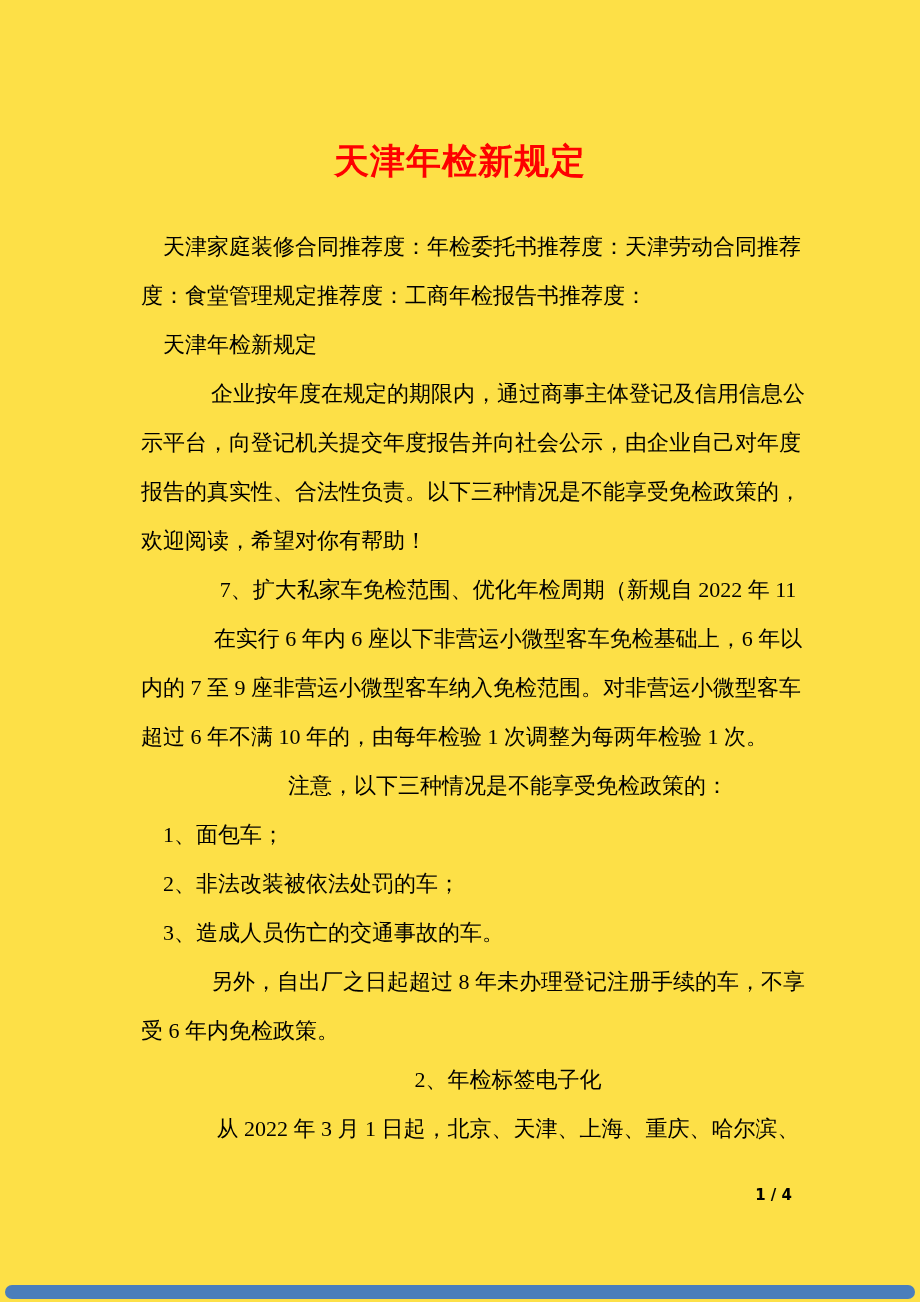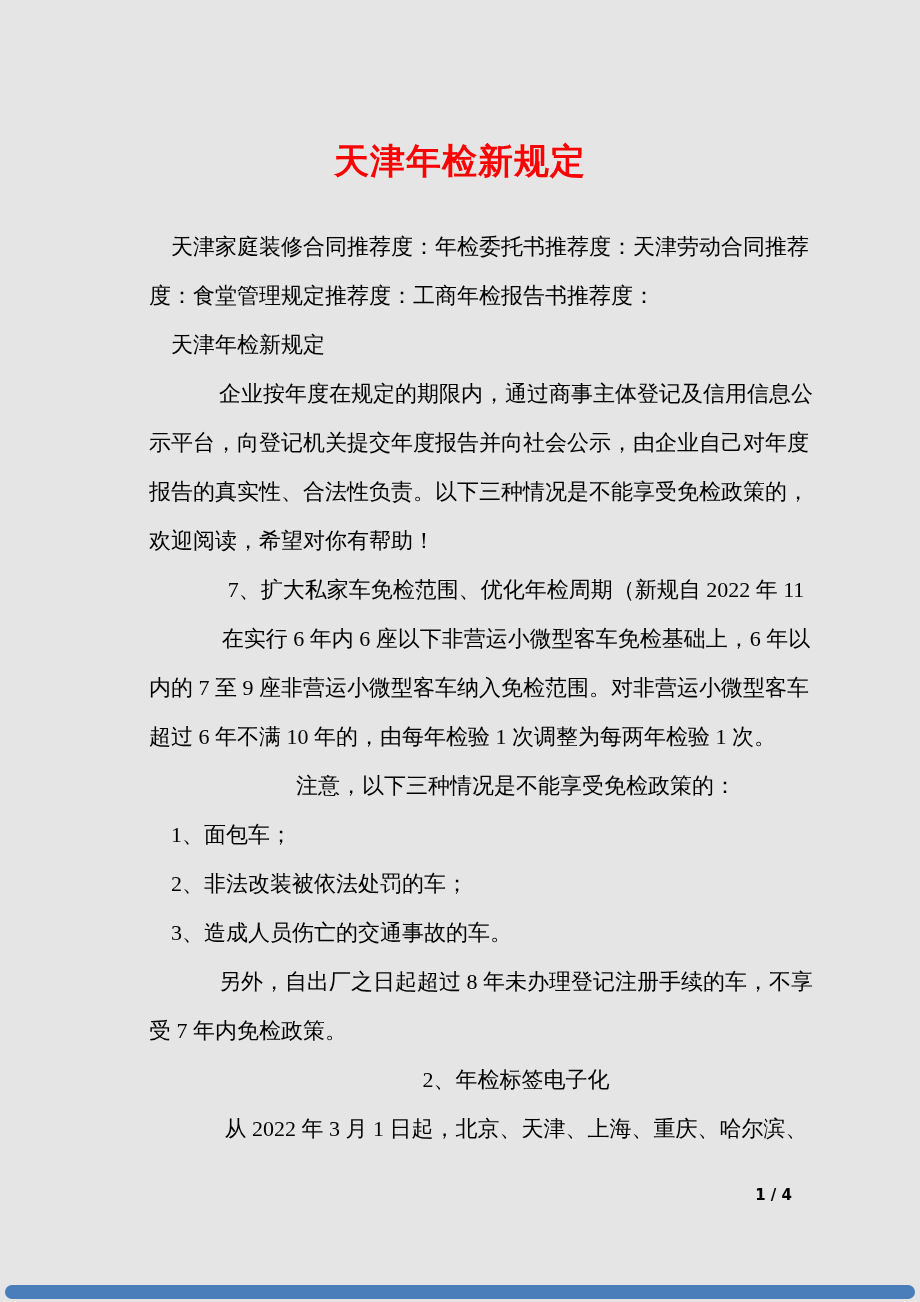--- a/index.html
+++ b/index.html
@@ -1,36 +1,36 @@
 <!DOCTYPE html>
 <html><head>
 <meta charset="utf-8">
 <style>
   html,body{margin:0;padding:0;background:#ffffff;}
   .page{
     position:relative;
     width:920px;height:1302px;
-    background:#e5e5e5;
+    background:#fde047;
     color:#000000;
     font-family:"Liberation Serif","DejaVu Serif",serif;
     overflow:hidden;
   }
   .title{
     position:absolute;
     top:136px;left:0;width:100%;
     margin:0;
     text-align:center;
     font-size:35px;
     font-weight:bold;
     line-height:52px;
     letter-spacing:1px;
   }
   .body-text{
     position:absolute;
-    left:149px;top:222px;width:670px;
+    left:141px;top:222px;width:670px;
   }
   .line{
     height:49px;
     line-height:49px;
     font-size:22px;
     white-space:nowrap;
   }
   .ind1{padding-left:22px;}
   .ind3{padding-left:64px;text-align:center;}
   .page-indicator{
@@ -65,21 +65,21 @@
     <div class="line">欢迎阅读，希望对你有帮助！</div>
     <div class="line ind3">7、扩大私家车免检范围、优化年检周期（新规自 2022 年 11</div>
     <div class="line ind3">在实行 6 年内 6 座以下非营运小微型客车免检基础上，6 年以</div>
     <div class="line">内的 7 至 9 座非营运小微型客车纳入免检范围。对非营运小微型客车</div>
     <div class="line">超过 6 年不满 10 年的，由每年检验 1 次调整为每两年检验 1 次。</div>
     <div class="line ind3">注意，以下三种情况是不能享受免检政策的：</div>
     <div class="line ind1">1、面包车；</div>
     <div class="line ind1">2、非法改装被依法处罚的车；</div>
     <div class="line ind1">3、造成人员伤亡的交通事故的车。</div>
     <div class="line ind3">另外，自出厂之日起超过 8 年未办理登记注册手续的车，不享</div>
-    <div class="line">受 7 年内免检政策。</div>
+    <div class="line">受 6 年内免检政策。</div>
     <div class="line ind3">2、年检标签电子化</div>
     <div class="line ind3">从 2022 年 3 月 1 日起，北京、天津、上海、重庆、哈尔滨、</div>
   </div>
 
   <div class="page-indicator">1 / 4</div>
 
   <div class="h-scrollbar" style="background: rgb(74, 126, 187);"></div>
 
 </div>
 

